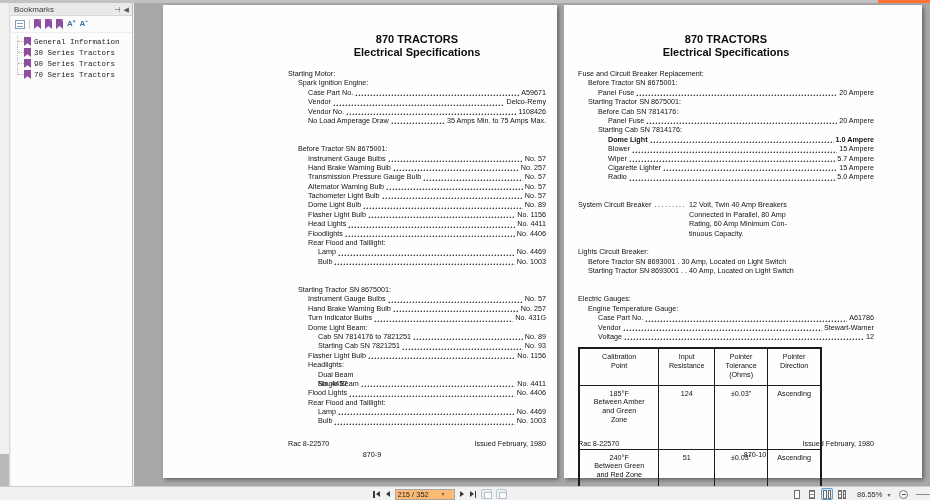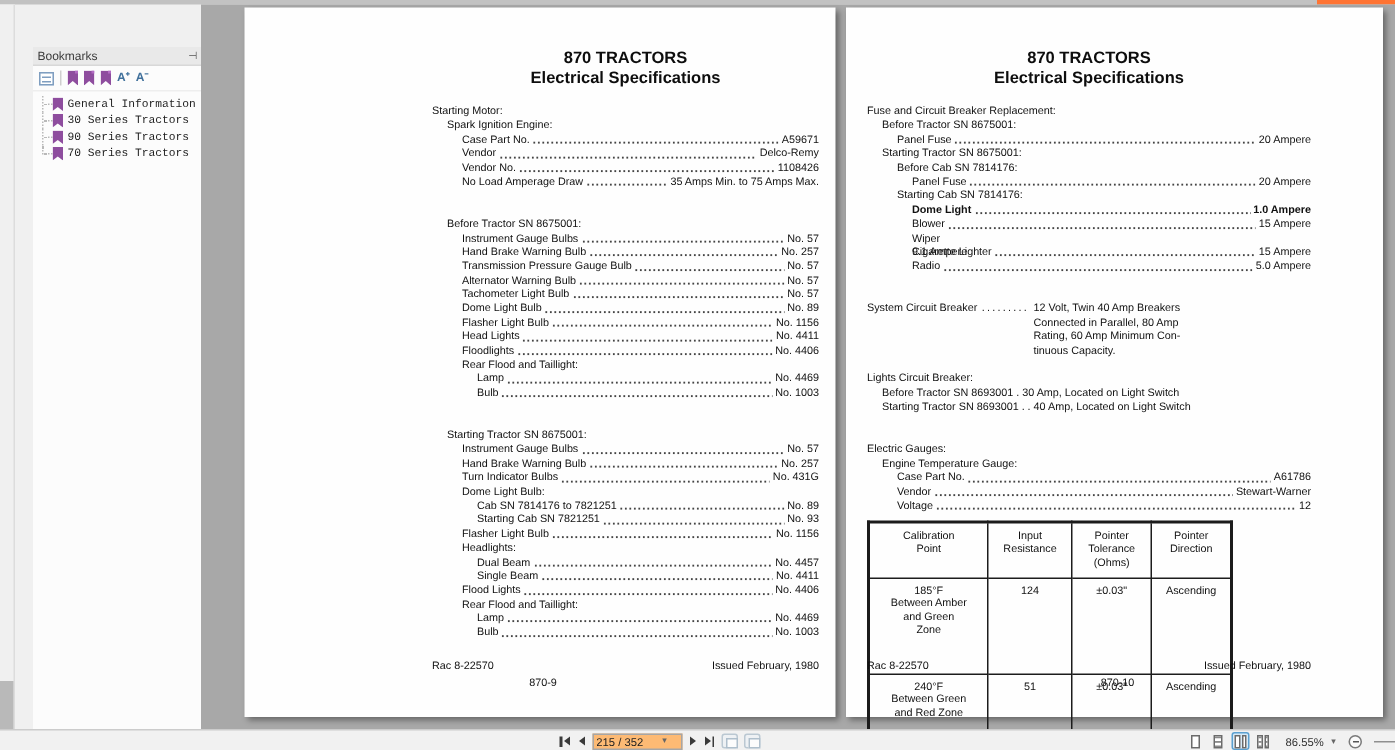--- a/index.html
+++ b/index.html
@@ -10,22 +10,22 @@
   
   .top-strip { position:absolute; left:0; top:0; width:930px; height:3px; background:#c2c2c2; }
   .top-accent { position:absolute; left:878px; top:0; width:52px; height:3px; background:#ff7433; }
 
   
   .rail { position:absolute; left:0; top:3px; bottom:14px; width:10px; background:#f0f0f0;
           border-right:1px solid #dcdcdc; }
   .rail-handle { position:absolute; left:0; bottom:0; width:9px; height:32px; background:#b9b9b9; }
 
   
-  .panel { position:absolute; left:22px; top:3px; bottom:14px; width:122px; background:#fcfcfc;
-           border-right:1px solid #bdbdbd;margin-top:28px; }
+  .panel { position:absolute; left:11px; top:3px; bottom:14px; width:122px; background:#fcfcfc;
+           border-right:1px solid #bdbdbd; }
   .panel-header { height:13px; background:#e9e9e9; border-bottom:1px solid #d8d8d8;
                   display:flex; align-items:center; padding:0 3px; }
   .panel-title { font-size:8px; color:#3c3c3c; flex:1 1 auto; }
   .panel-header .hicon { font-size:7px; color:#555; margin-left:3px; cursor:default; line-height:1; }
   .panel-toolbar { height:17px; display:flex; align-items:center; gap:4px; padding:0 4px;
                    border-bottom:1px solid #eee; }
   .opt-icon { width:10px; height:9px; border:1px solid #7f9ec0; background:
               linear-gradient(#fff,#fff) , #dfe9f3; display:inline-block; position:relative; }
   .opt-icon::before { content:""; position:absolute; left:1px; top:2px; width:6px; height:1px; background:#7f9ec0;
                       box-shadow:0 3px 0 #7f9ec0; }
@@ -78,21 +78,21 @@
   .cal-table col:nth-child(1){ width:33%; } .cal-table col:nth-child(2){ width:23%; }
   .cal-table col:nth-child(3){ width:22%; } .cal-table col:nth-child(4){ width:22%; }
   .cal-table thead th { height:37px; }
   .cal-table tbody tr:nth-child(1) td { height:64px; }
   .cal-table tbody tr:nth-child(2) td { height:46px; }
 
   .footer-row { position:absolute; bottom:30px; display:flex; justify-content:space-between;
                 font-size:7.2px; color:#111; }
   .page-left  .footer-row { left:125px; width:258px; }
   .page-right .footer-row { left:14px;  width:296px; }
-  .pagenum-row { position:absolute; bottom:19px; left:2px; width:100%; text-align:center;
+  .pagenum-row { position:absolute; bottom:19px; left:12px; width:100%; text-align:center;
                  font-size:7.2px; color:#111; }
 
   
   .statusbar { position:absolute; left:0; bottom:0; width:930px; height:14px; background:#f1f1f1;
                border-top:1px solid #cccccc; }
   .nav-group { position:absolute; left:372px; top:1px; height:12px; display:flex; align-items:center; gap:4px; }
   .nav-btn { display:flex; align-items:center; gap:1px; padding:1px; cursor:default; }
   .tri-l { width:0; height:0; border-top:3px solid transparent; border-bottom:3px solid transparent;
            border-right:4.5px solid #3a3a3a; }
   .tri-r { width:0; height:0; border-top:3px solid transparent; border-bottom:3px solid transparent;
@@ -285,41 +285,41 @@
               <span class="spec-label">Hand Brake Warning Bulb</span>
               <span class="spec-dots"></span>
               <span class="spec-value">No. 257</span>
             </div>
             <div class="spec-row" style="padding-left: 20px;">
               <span class="spec-label">Turn Indicator Bulbs</span>
               <span class="spec-dots"></span>
               <span class="spec-value">No. 431G</span>
             </div>
             <div class="spec-row" style="padding-left: 20px;">
-              <span class="spec-label">Dome Light Bulb:</span>
+              <span class="spec-label">Dome Light Beam:</span>
             </div>
             <div class="spec-row" style="padding-left: 30px;">
               <span class="spec-label">Cab SN 7814176 to 7821251</span>
               <span class="spec-dots"></span>
               <span class="spec-value">No. 89</span>
             </div>
             <div class="spec-row" style="padding-left: 30px;">
               <span class="spec-label">Starting Cab SN 7821251</span>
               <span class="spec-dots"></span>
               <span class="spec-value">No. 93</span>
             </div>
             <div class="spec-row" style="padding-left: 20px;">
               <span class="spec-label">Flasher Light Bulb</span>
               <span class="spec-dots"></span>
               <span class="spec-value">No. 1156</span>
             </div>
             <div class="spec-row" style="padding-left: 20px;">
               <span class="spec-label">Headlights:</span>
             </div>
-            <div class="spec-row" style="padding-left: 30px;">
+            <div class="spec-row" style="padding-left: 30px; flex-direction: column;">
               <span class="spec-label">Dual Beam</span>
               <span class="spec-dots"></span>
               <span class="spec-value">No. 4457</span>
             </div>
             <div class="spec-row" style="padding-left: 30px;">
               <span class="spec-label">Single Beam</span>
               <span class="spec-dots"></span>
               <span class="spec-value">No. 4411</span>
             </div>
             <div class="spec-row" style="padding-left: 20px;">
@@ -384,24 +384,24 @@
             <div class="spec-row" style="padding-left: 30px; font-weight: bold;">
               <span class="spec-label">Dome Light</span>
               <span class="spec-dots"></span>
               <span class="spec-value">1.0 Ampere</span>
             </div>
             <div class="spec-row" style="padding-left: 30px;">
               <span class="spec-label">Blower</span>
               <span class="spec-dots"></span>
               <span class="spec-value">15 Ampere</span>
             </div>
-            <div class="spec-row" style="padding-left: 30px; flex-direction: column;">
+            <div class="spec-row" style="padding-left: 30px;">
               <span class="spec-label">Wiper</span>
               <span class="spec-dots"></span>
-              <span class="spec-value">9.1 Ampere</span>
+              <span class="spec-value">5.7 Ampere</span>
             </div>
             <div class="spec-row" style="padding-left: 30px;">
               <span class="spec-label">Cigarette Lighter</span>
               <span class="spec-dots"></span>
               <span class="spec-value">15 Ampere</span>
             </div>
             <div class="spec-row" style="padding-left: 30px;">
               <span class="spec-label">Radio</span>
               <span class="spec-dots"></span>
               <span class="spec-value">5.0 Ampere</span>

